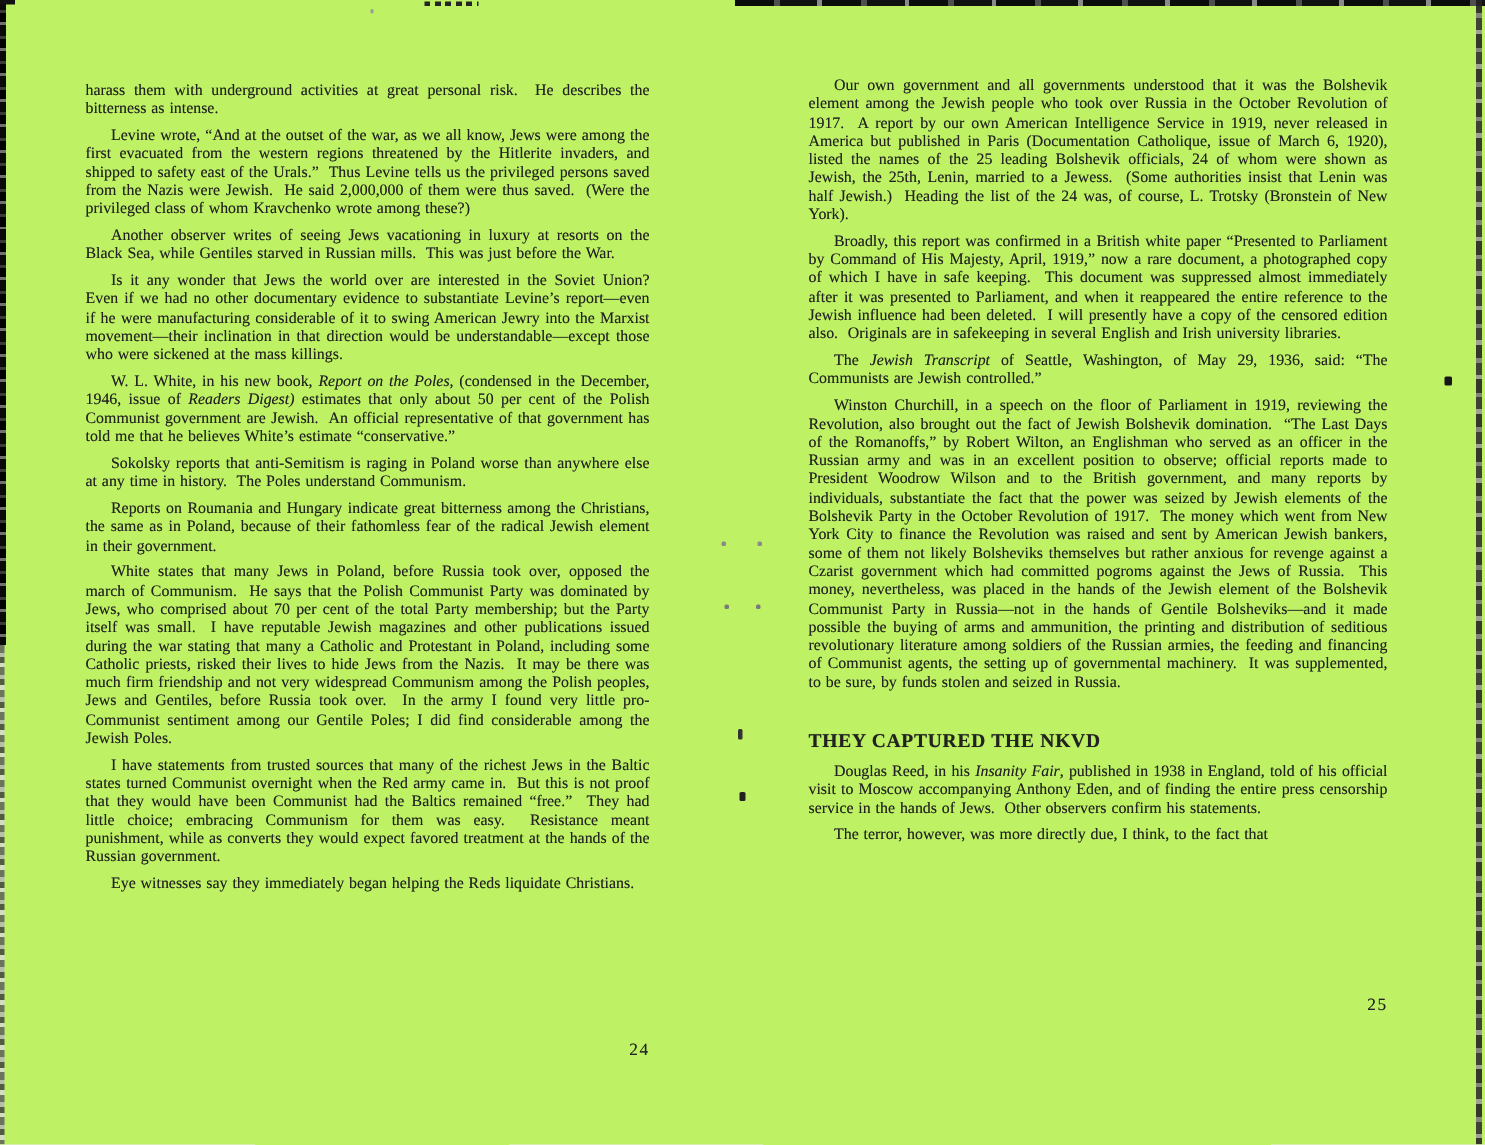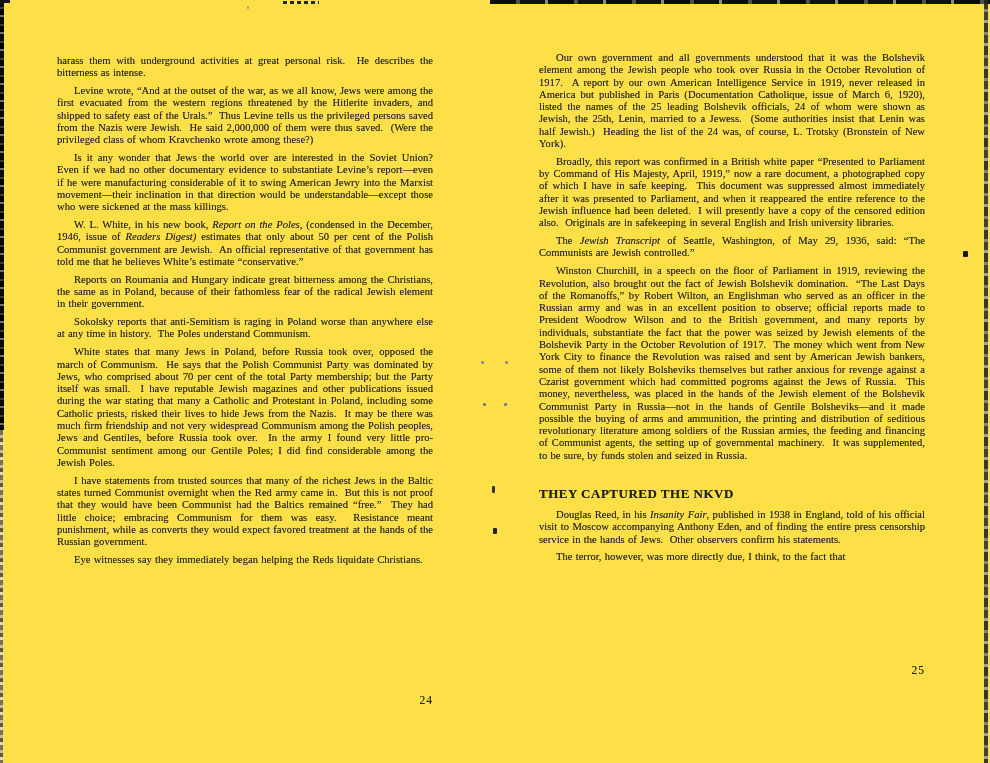--- a/index.html
+++ b/index.html
@@ -1,19 +1,19 @@
 <!DOCTYPE html>
 <html><head>
 <meta charset="utf-8">
 <style>
   html,body{margin:0;padding:0;background:#e9e9e6;}
   .sheet{
     position:relative;
     width:990px;height:763px;
-    background:#fde047;
+    background:#bef264;
     overflow:hidden;
     font-family:"Liberation Serif","DejaVu Serif",serif;
     color:#222;
   }
   .page-col{
     position:absolute;
     text-rendering:optimizeLegibility;
   }
   .page-col.left{left:57px;top:55px;width:376px;}
   .page-col.right{left:539px;top:52px;width:386px;}
@@ -69,24 +69,25 @@
   .speck.h{left:247px;top:6px;width:2px;height:3px;background:#9a9a9a;}
 </style>
 </head>
 <body>
 
 <div class="sheet">
 
   <div class="page-col left">
       <p class="para no-indent"><span>harass them with underground activities at great personal risk.  He describes the bitterness as intense.</span></p>
       <p class="para"><span>Levine wrote, “And at the outset of the war, as we all know, Jews were among the first evacuated from the western regions threatened by the Hitlerite invaders, and shipped to safety east of the Urals.”  Thus Levine tells us the privileged persons saved from the Nazis were Jewish.  He said 2,000,000 of them were thus saved.  (Were the privileged class of whom Kravchenko wrote among these?)</span></p>
+      <p class="para"><span>Another observer writes of seeing Jews vacationing in luxury at resorts on the Black Sea, while Gentiles starved in Russian mills.  This was just before the War.</span></p>
       <p class="para"><span>Is it any wonder that Jews the world over are interested in the Soviet Union?  Even if we had no other documentary evidence to substantiate Levine’s report—even if he were manufacturing considerable of it to swing American Jewry into the Marxist movement—their inclination in that direction would be understandable—except those who were sickened at the mass killings.</span></p>
       <p class="para"><span>W. L. White, in his new book, </span><i>Report on the Poles,</i><span> (condensed in the December, 1946, issue of </span><i>Readers Digest)</i><span> estimates that only about 50 per cent of the Polish Communist government are Jewish.  An official representative of that government has told me that he believes White’s estimate “conservative.”</span></p>
+      <p class="para"><span>Sokolsky reports that anti-Semitism is raging in Poland worse than anywhere else at any time in history.  The Poles understand Communism.</span></p>
       <p class="para"><span>Reports on Roumania and Hungary indicate great bitterness among the Christians, the same as in Poland, because of their fathomless fear of the radical Jewish element in their government.</span></p>
-      <p class="para"><span>Sokolsky reports that anti-Semitism is raging in Poland worse than anywhere else at any time in history.  The Poles understand Communism.</span></p>
       <p class="para"><span>White states that many Jews in Poland, before Russia took over, opposed the march of Communism.  He says that the Polish Communist Party was dominated by Jews, who comprised about 70 per cent of the total Party membership; but the Party itself was small.  I have reputable Jewish magazines and other publications issued during the war stating that many a Catholic and Protestant in Poland, including some Catholic priests, risked their lives to hide Jews from the Nazis.  It may be there was much firm friendship and not very widespread Communism among the Polish peoples, Jews and Gentiles, before Russia took over.  In the army I found very little pro-Communist sentiment among our Gentile Poles; I did find considerable among the Jewish Poles.</span></p>
       <p class="para"><span>I have statements from trusted sources that many of the richest Jews in the Baltic states turned Communist overnight when the Red army came in.  But this is not proof that they would have been Communist had the Baltics remained “free.”  They had little choice; embracing Communism for them was easy.  Resistance meant punishment, while as converts they would expect favored treatment at the hands of the Russian government.</span></p>
       <p class="para"><span>Eye witnesses say they immediately began helping the Reds liquidate Christians.</span></p>
     </div>
   <div class="page-col right">
       <p class="para"><span>Our own government and all governments understood that it was the Bolshevik element among the Jewish people who took over Russia in the October Revolution of 1917.  A report by our own American Intelligence Service in 1919, never released in America but published in Paris (Documentation Catholique, issue of March 6, 1920), listed the names of the 25 leading Bolshevik officials, 24 of whom were shown as Jewish, the 25th, Lenin, married to a Jewess.  (Some authorities insist that Lenin was half Jewish.)  Heading the list of the 24 was, of course, L. Trotsky (Bronstein of New York).</span></p>
       <p class="para"><span>Broadly, this report was confirmed in a British white paper “Presented to Parliament by Command of His Majesty, April, 1919,” now a rare document, a photographed copy of which I have in safe keeping.  This document was suppressed almost immediately after it was presented to Parliament, and when it reappeared the entire reference to the Jewish influence had been deleted.  I will presently have a copy of the censored edition also.  Originals are in safekeeping in several English and Irish university libraries.</span></p>
       <p class="para"><span>The </span><i>Jewish Transcript</i><span> of Seattle, Washington, of May 29, 1936, said: “The Communists are Jewish controlled.”</span></p>
       <p class="para"><span>Winston Churchill, in a speech on the floor of Parliament in 1919, reviewing the Revolution, also brought out the fact of Jewish Bolshevik domination.  “The Last Days of the Romanoffs,” by Robert Wilton, an Englishman who served as an officer in the Russian army and was in an excellent position to observe; official reports made to President Woodrow Wilson and to the British government, and many reports by individuals, substantiate the fact that the power was seized by Jewish elements of the Bolshevik Party in the October Revolution of 1917.  The money which went from New York City to finance the Revolution was raised and sent by American Jewish bankers, some of them not likely Bolsheviks themselves but rather anxious for revenge against a Czarist government which had committed pogroms against the Jews of Russia.  This money, nevertheless, was placed in the hands of the Jewish element of the Bolshevik Communist Party in Russia—not in the hands of Gentile Bolsheviks—and it made possible the buying of arms and ammunition, the printing and distribution of seditious revolutionary literature among soldiers of the Russian armies, the feeding and financing of Communist agents, the setting up of governmental machinery.  It was supplemented, to be sure, by funds stolen and seized in Russia.</span></p>
       <h2 class="section-heading">THEY CAPTURED THE NKVD</h2>

